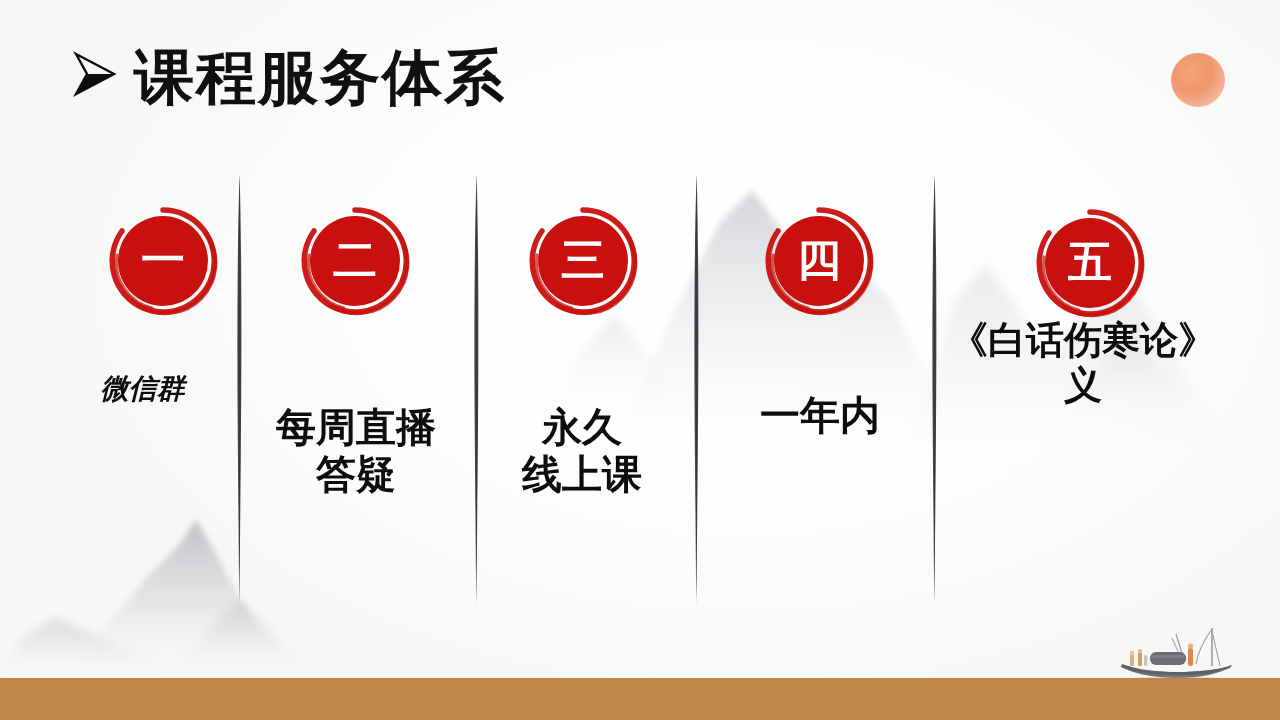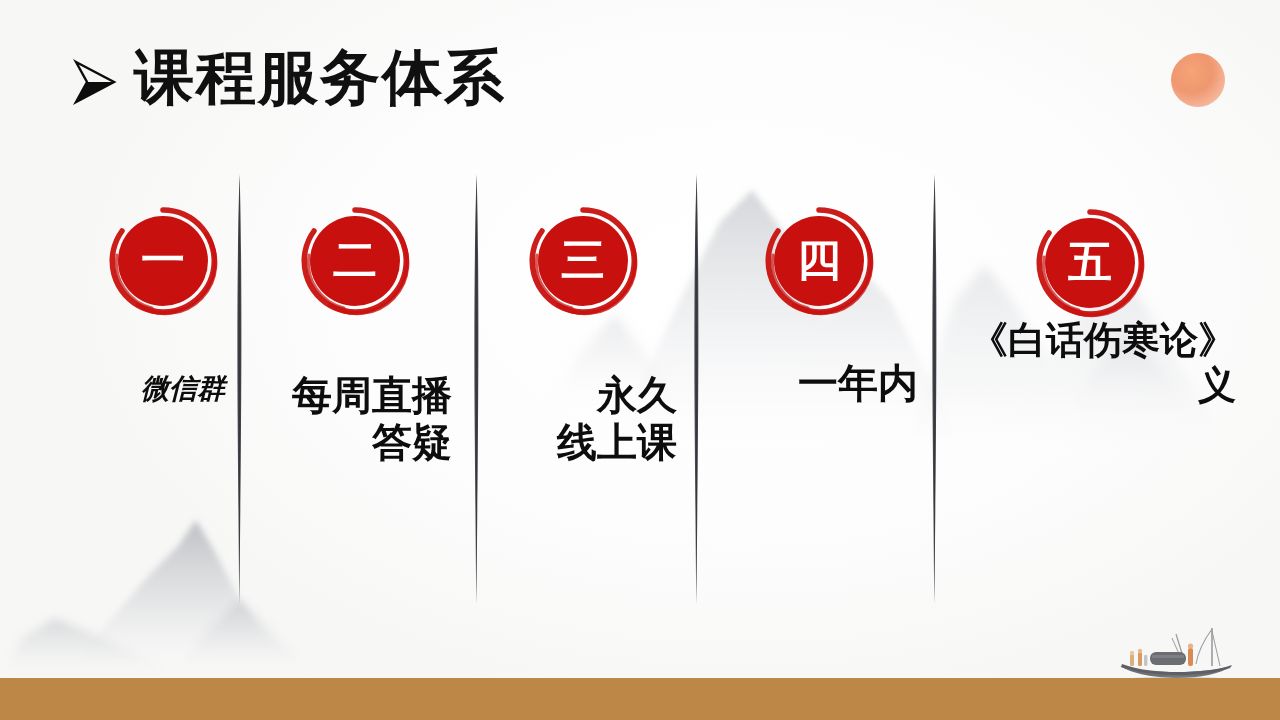--- a/index.html
+++ b/index.html
@@ -21,21 +21,21 @@
 
   
   .sun{
     position:absolute;border-radius:50%;
     background:radial-gradient(circle at 38% 35%, #f5a071 0%, #f09268 42%, #f4b193 72%, #f8d4c2 100%);
     filter:blur(0.6px);
     opacity:.95;
   }
 
   
-  .title-row{position:absolute;left:72px;top:48px;display:flex;align-items:flex-end;gap:16px;}
+  .title-row{position:absolute;left:72px;top:48px;display:flex;align-items:flex-start;gap:16px;}
   .arrow-bullet{width:46px;height:52px;display:block;flex:none;}
   .title-text{
     font-family:"Liberation Serif","DejaVu Serif",serif;
     font-size:60px;font-weight:700;color:#101010;letter-spacing:2px;
     line-height:1;white-space:nowrap;
   }
 
   
   .divider{position:absolute;top:174px;width:16px;height:430px;pointer-events:none;}
 
@@ -44,27 +44,27 @@
   .circle-wrap{position:absolute;width:116px;height:116px;}
   .circle-wrap svg{position:absolute;inset:0;width:116px;height:116px;}
   .circle-num{
     position:absolute;inset:0;display:flex;align-items:center;justify-content:center;
     font-family:"Liberation Serif","DejaVu Serif",serif;
     font-size:44px;font-weight:700;color:#ffffff;line-height:1;
     letter-spacing:0;
   }
 
   .col-label{
-    position:absolute;text-align:right;
+    position:absolute;text-align:center;
     font-family:"Liberation Serif","DejaVu Serif",serif;
     font-weight:700;color:#0d0d0d;
     line-height:1.18;
   }
   .lbl-a{font-size:28px;font-style:italic;}
-  .lbl-b{font-size:40px;}
+  .lbl-b{font-size:40px;margin-top:32px;}
   .lbl-e{font-size:38px;}
 
   
   .boat{position:absolute;pointer-events:none;}
 
   
   .bottom-bar{position:absolute;left:0;bottom:0;width:100%;height:42px;background:#bd8847;}
 </style>
 </head>
 <body>

